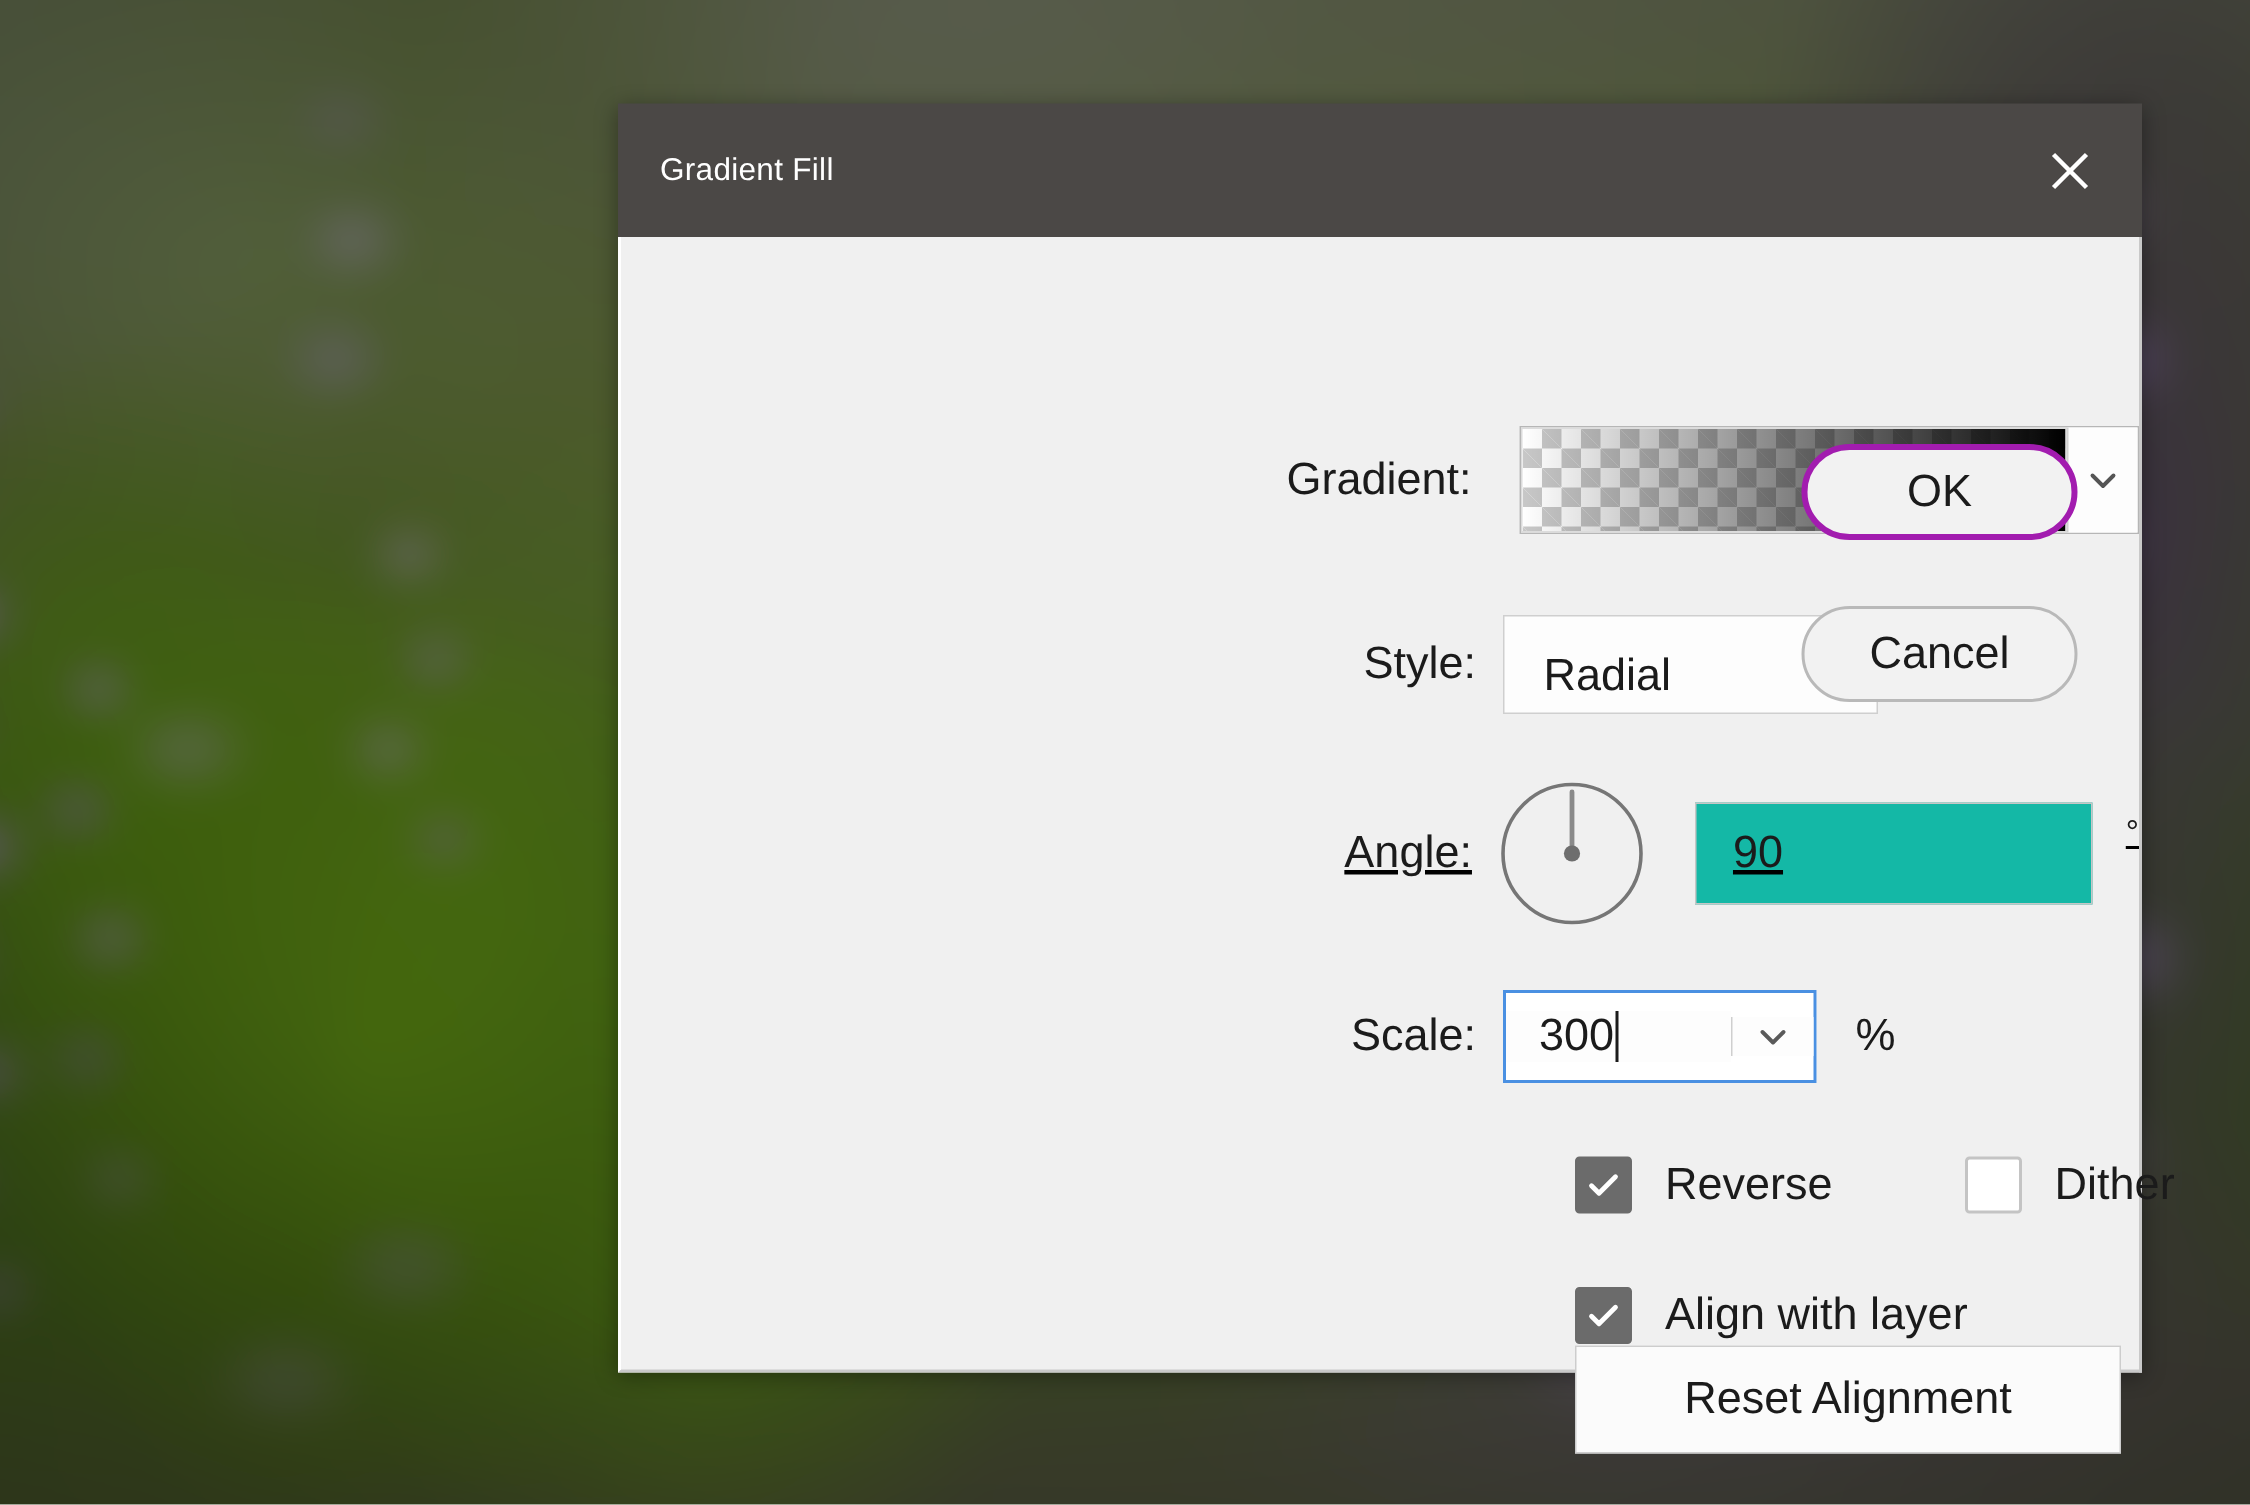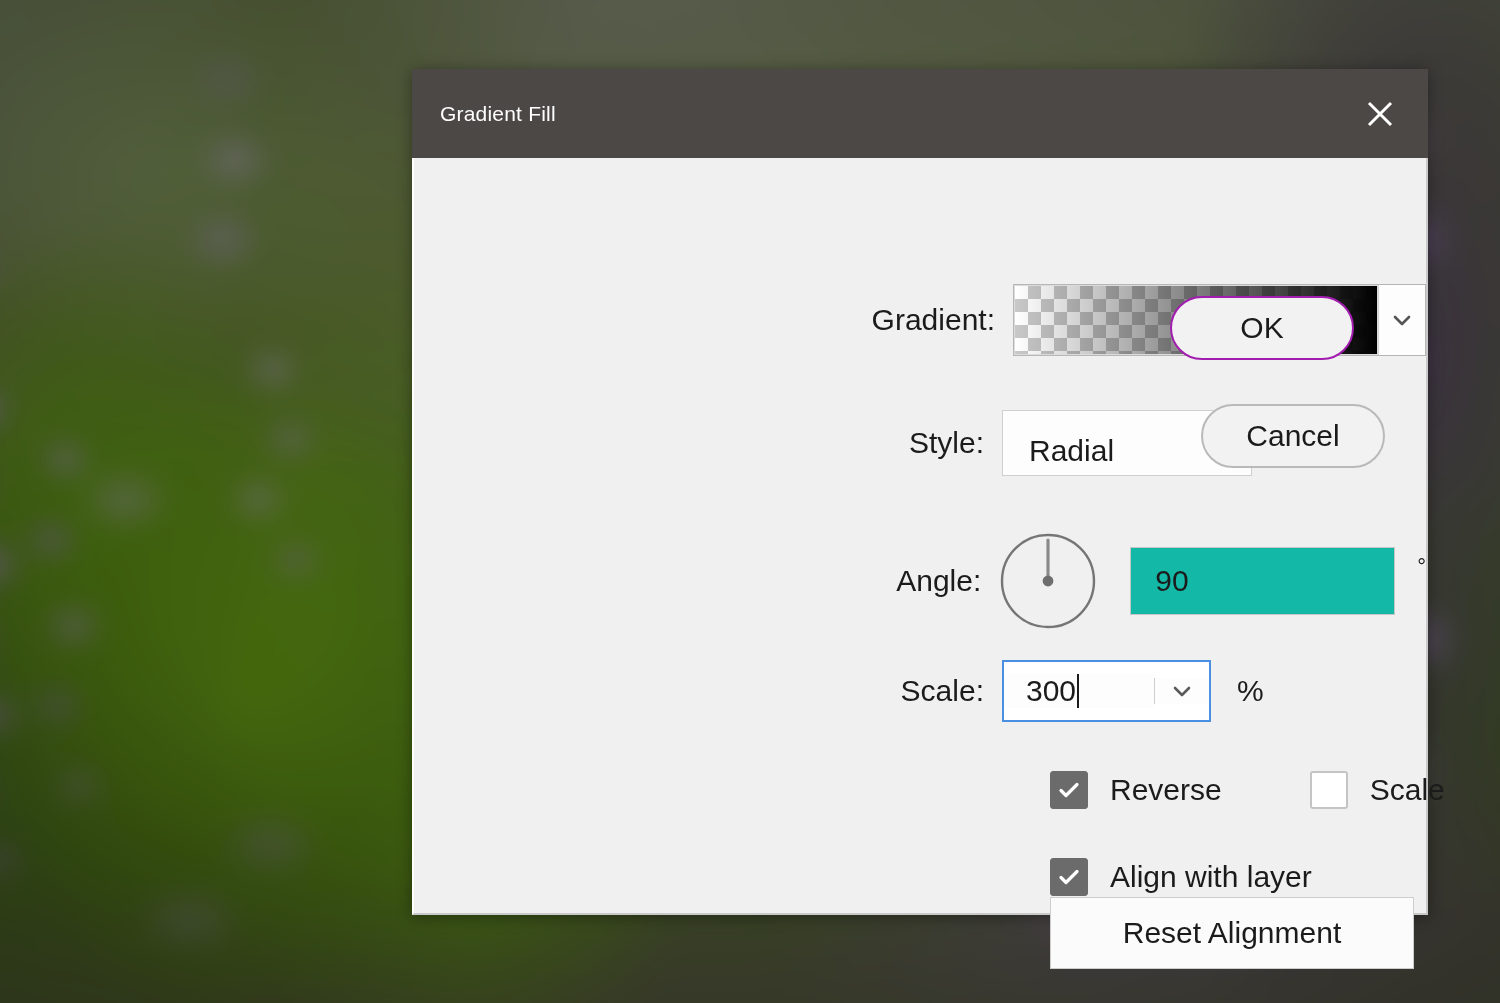--- a/index.html
+++ b/index.html
@@ -148,21 +148,21 @@
     align-items: center;
   }
   .field-label {
     font-size: 30px;
     color: #1b1b1b;
     text-align: right;
   }
 
   
   #row-gradient { left: 0; top: 126px; width: 100%; }
-  #label-gradient { width: 664px; padding-right: 18px; box-sizing: border-box; }
+  #label-gradient { width: 664px; padding-right: 32px; box-sizing: border-box; }
   #gradient-control {
     display: flex;
     align-items: stretch;
     height: 72px;
     border: 1px solid #b6b6b6;
     box-sizing: border-box;
     background: #fff;
   }
   #gradient-swatch {
     width: 364px;
@@ -205,21 +205,21 @@
     box-sizing: border-box;
     display: flex;
     align-items: center;
     justify-content: space-between;
     padding: 16px 22px 0 26px;
     cursor: pointer;
   }
   #style-value { font-size: 30px; color: #1b1b1b; }
 
   
-  #row-angle { left: 0; top: 374px; width: 100%; }
+  #row-angle { left: 0; top: 362px; width: 100%; text-decoration: underline; }
   #label-angle { width: 588px; padding-right: 18px; box-sizing: border-box; }
   #angle-dial {
     width: 98px; height: 98px;
     cursor: pointer;
     margin-right: 33px;
   }
   #angle-input {
     width: 266px;
     height: 68px;
     background: #14b8a6;
@@ -327,21 +327,21 @@
     border-radius: 34px;
     background: #f2f2f2;
     display: flex;
     align-items: center;
     justify-content: center;
     font-size: 30px;
     color: #1b1b1b;
     cursor: pointer;
     box-sizing: border-box;
   }
-  #ok-button { left: 756px; top: 138px; border: 2px solid #a21caf; }
+  #ok-button { left: 787px; top: 138px; border: 4px solid #a21caf; }
   #cancel-button { left: 787px; top: 246px; border: 2px solid #b9b9b9; }
 </style>
 </head>
 <body>
 
 <div id="screen">
 
   <div id="backdrop">
     <div class="bg-layer bg-base"></div>
     <div class="bg-layer bg-green"></div>
@@ -422,21 +422,21 @@
         <div class="checkbox-item" id="reverse-item">
           <span class="checkbox checked">
             <svg width="26" height="26" viewBox="0 0 26 26" aria-hidden="true">
               <path d="M5 13.5 L10 18.5 L21 7.5" stroke="#ffffff" stroke-width="3.2" fill="none" stroke-linecap="round" stroke-linejoin="round"></path>
             </svg>
           </span>
           <span class="checkbox-label">Reverse</span>
         </div>
         <div class="checkbox-item" id="dither-item">
           <span class="checkbox unchecked"></span>
-          <span class="checkbox-label">Scale</span>
+          <span class="checkbox-label">Dither</span>
         </div>
       </div>
 
       <div class="cb-row" id="cb-row-2">
         <div class="checkbox-item">
           <span class="checkbox checked">
             <svg width="26" height="26" viewBox="0 0 26 26" aria-hidden="true">
               <path d="M5 13.5 L10 18.5 L21 7.5" stroke="#ffffff" stroke-width="3.2" fill="none" stroke-linecap="round" stroke-linejoin="round"></path>
             </svg>
           </span>

